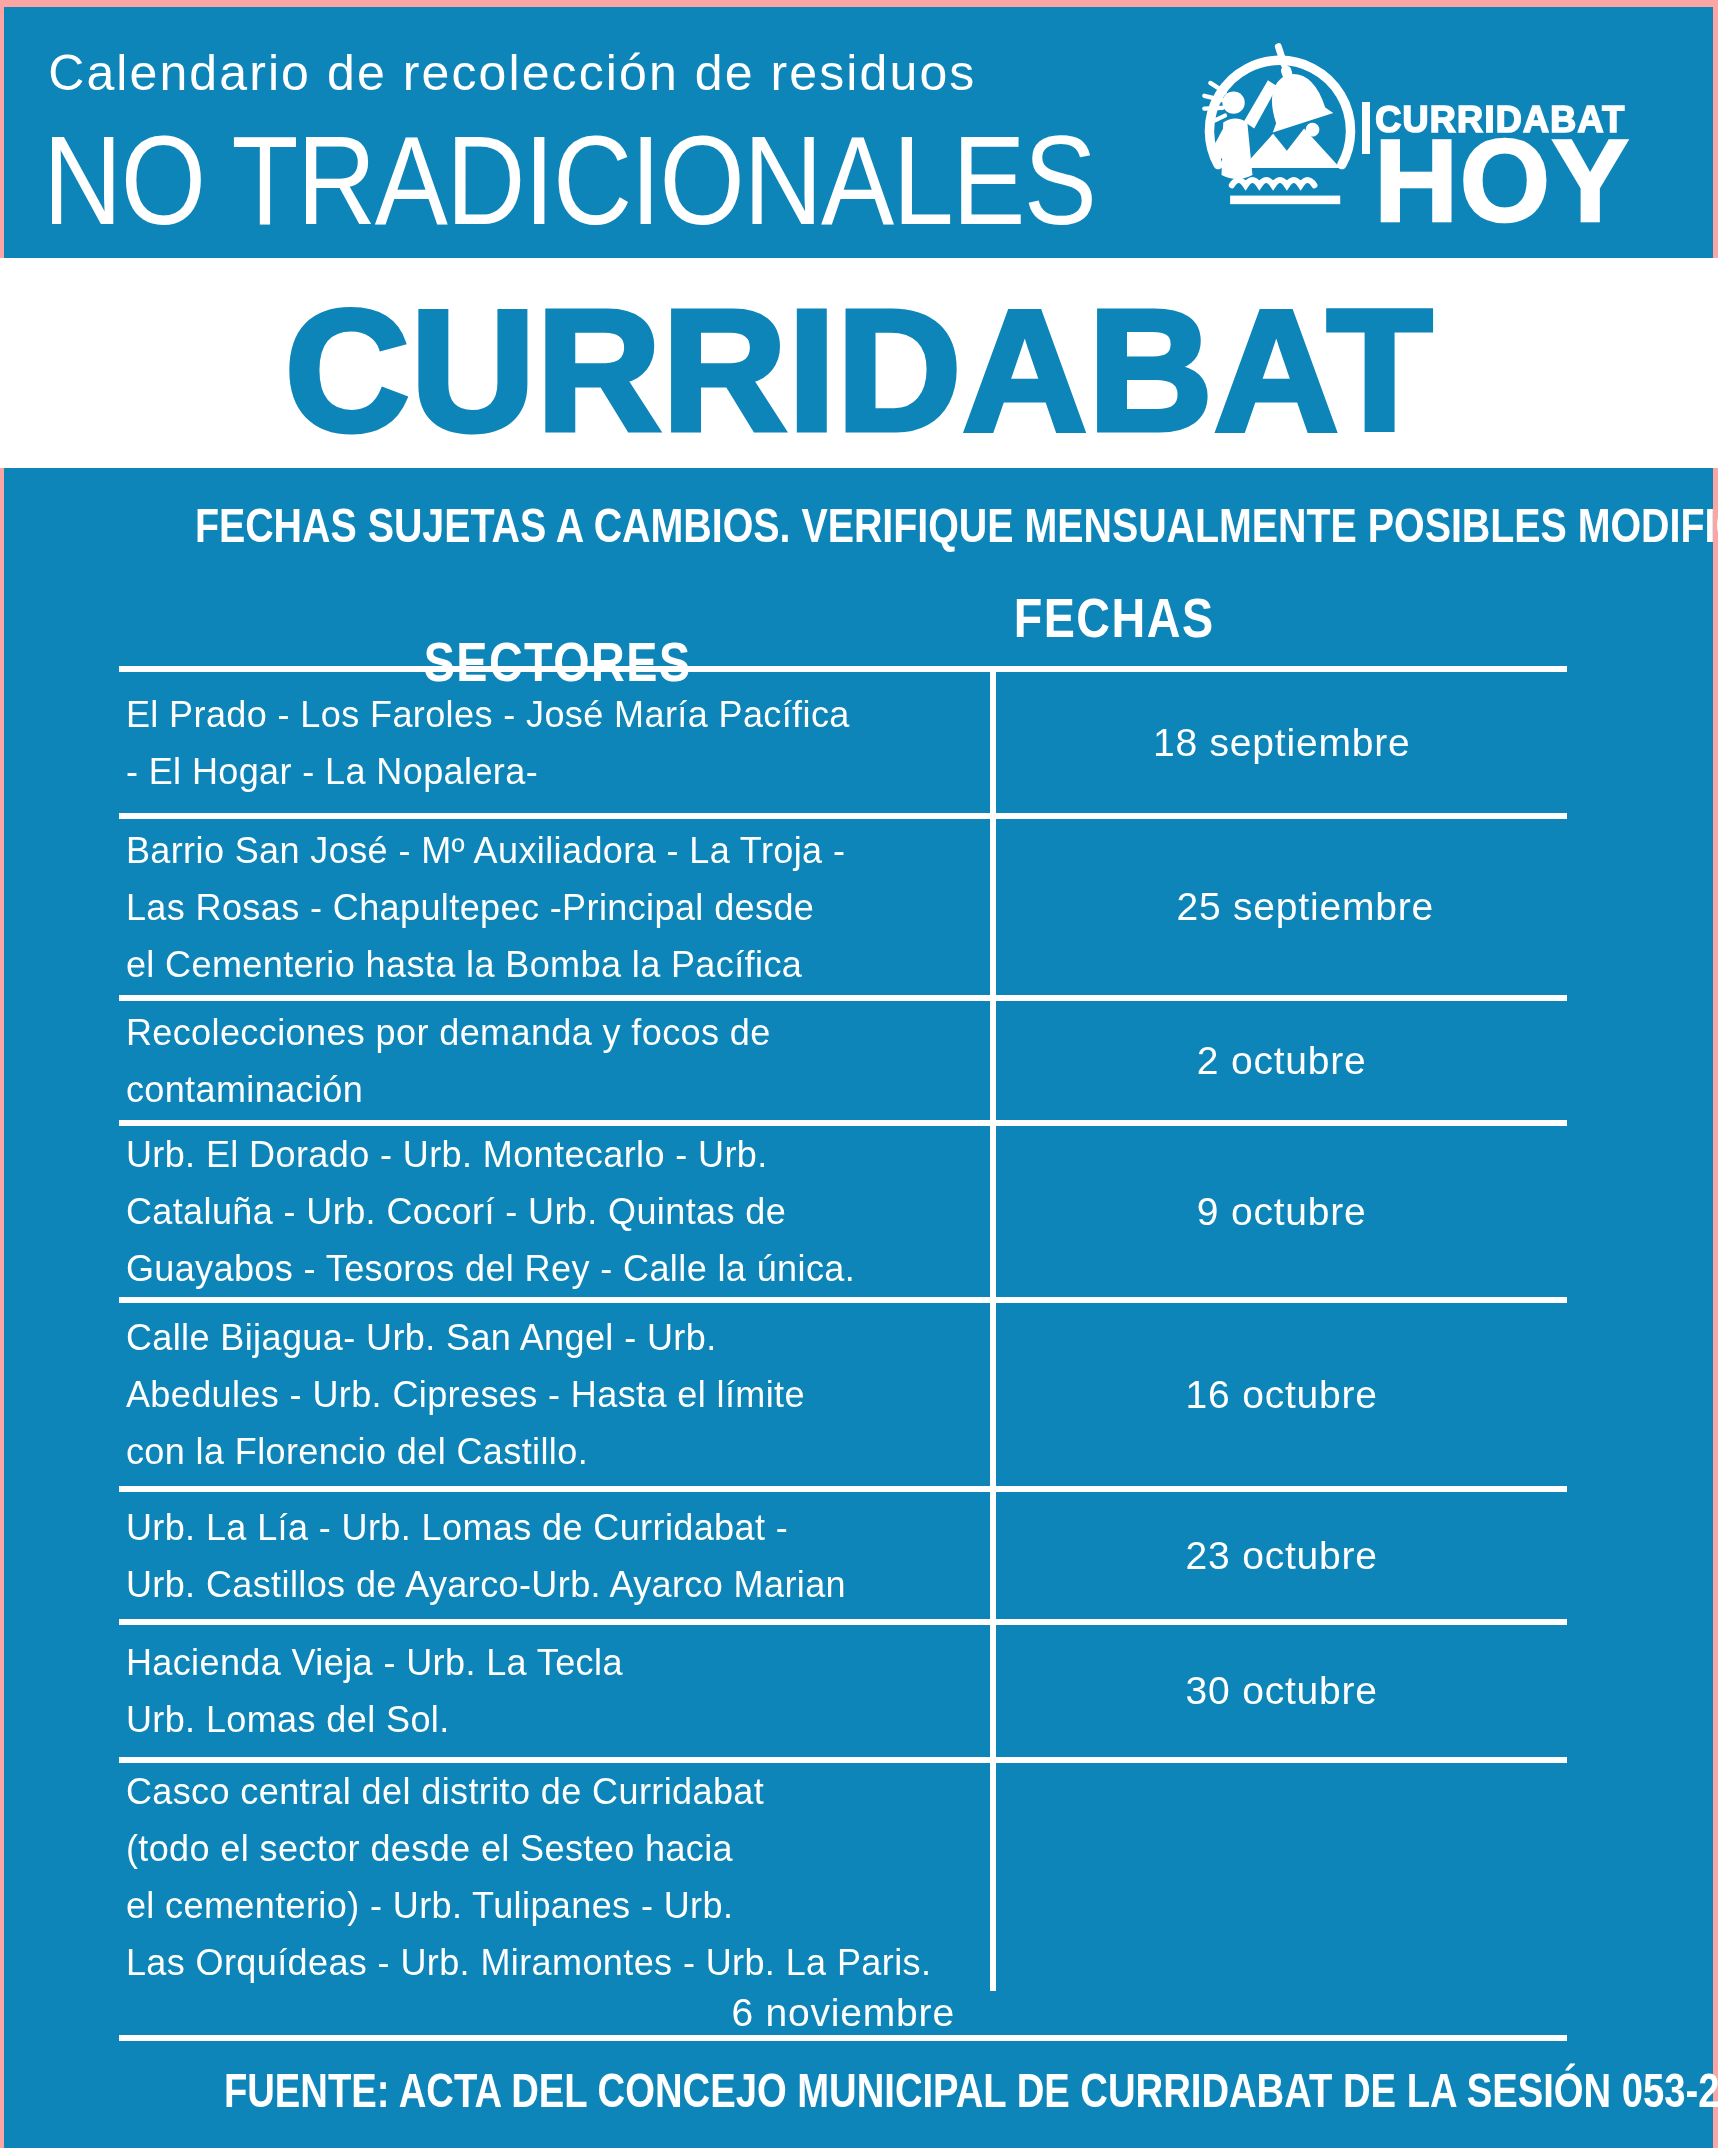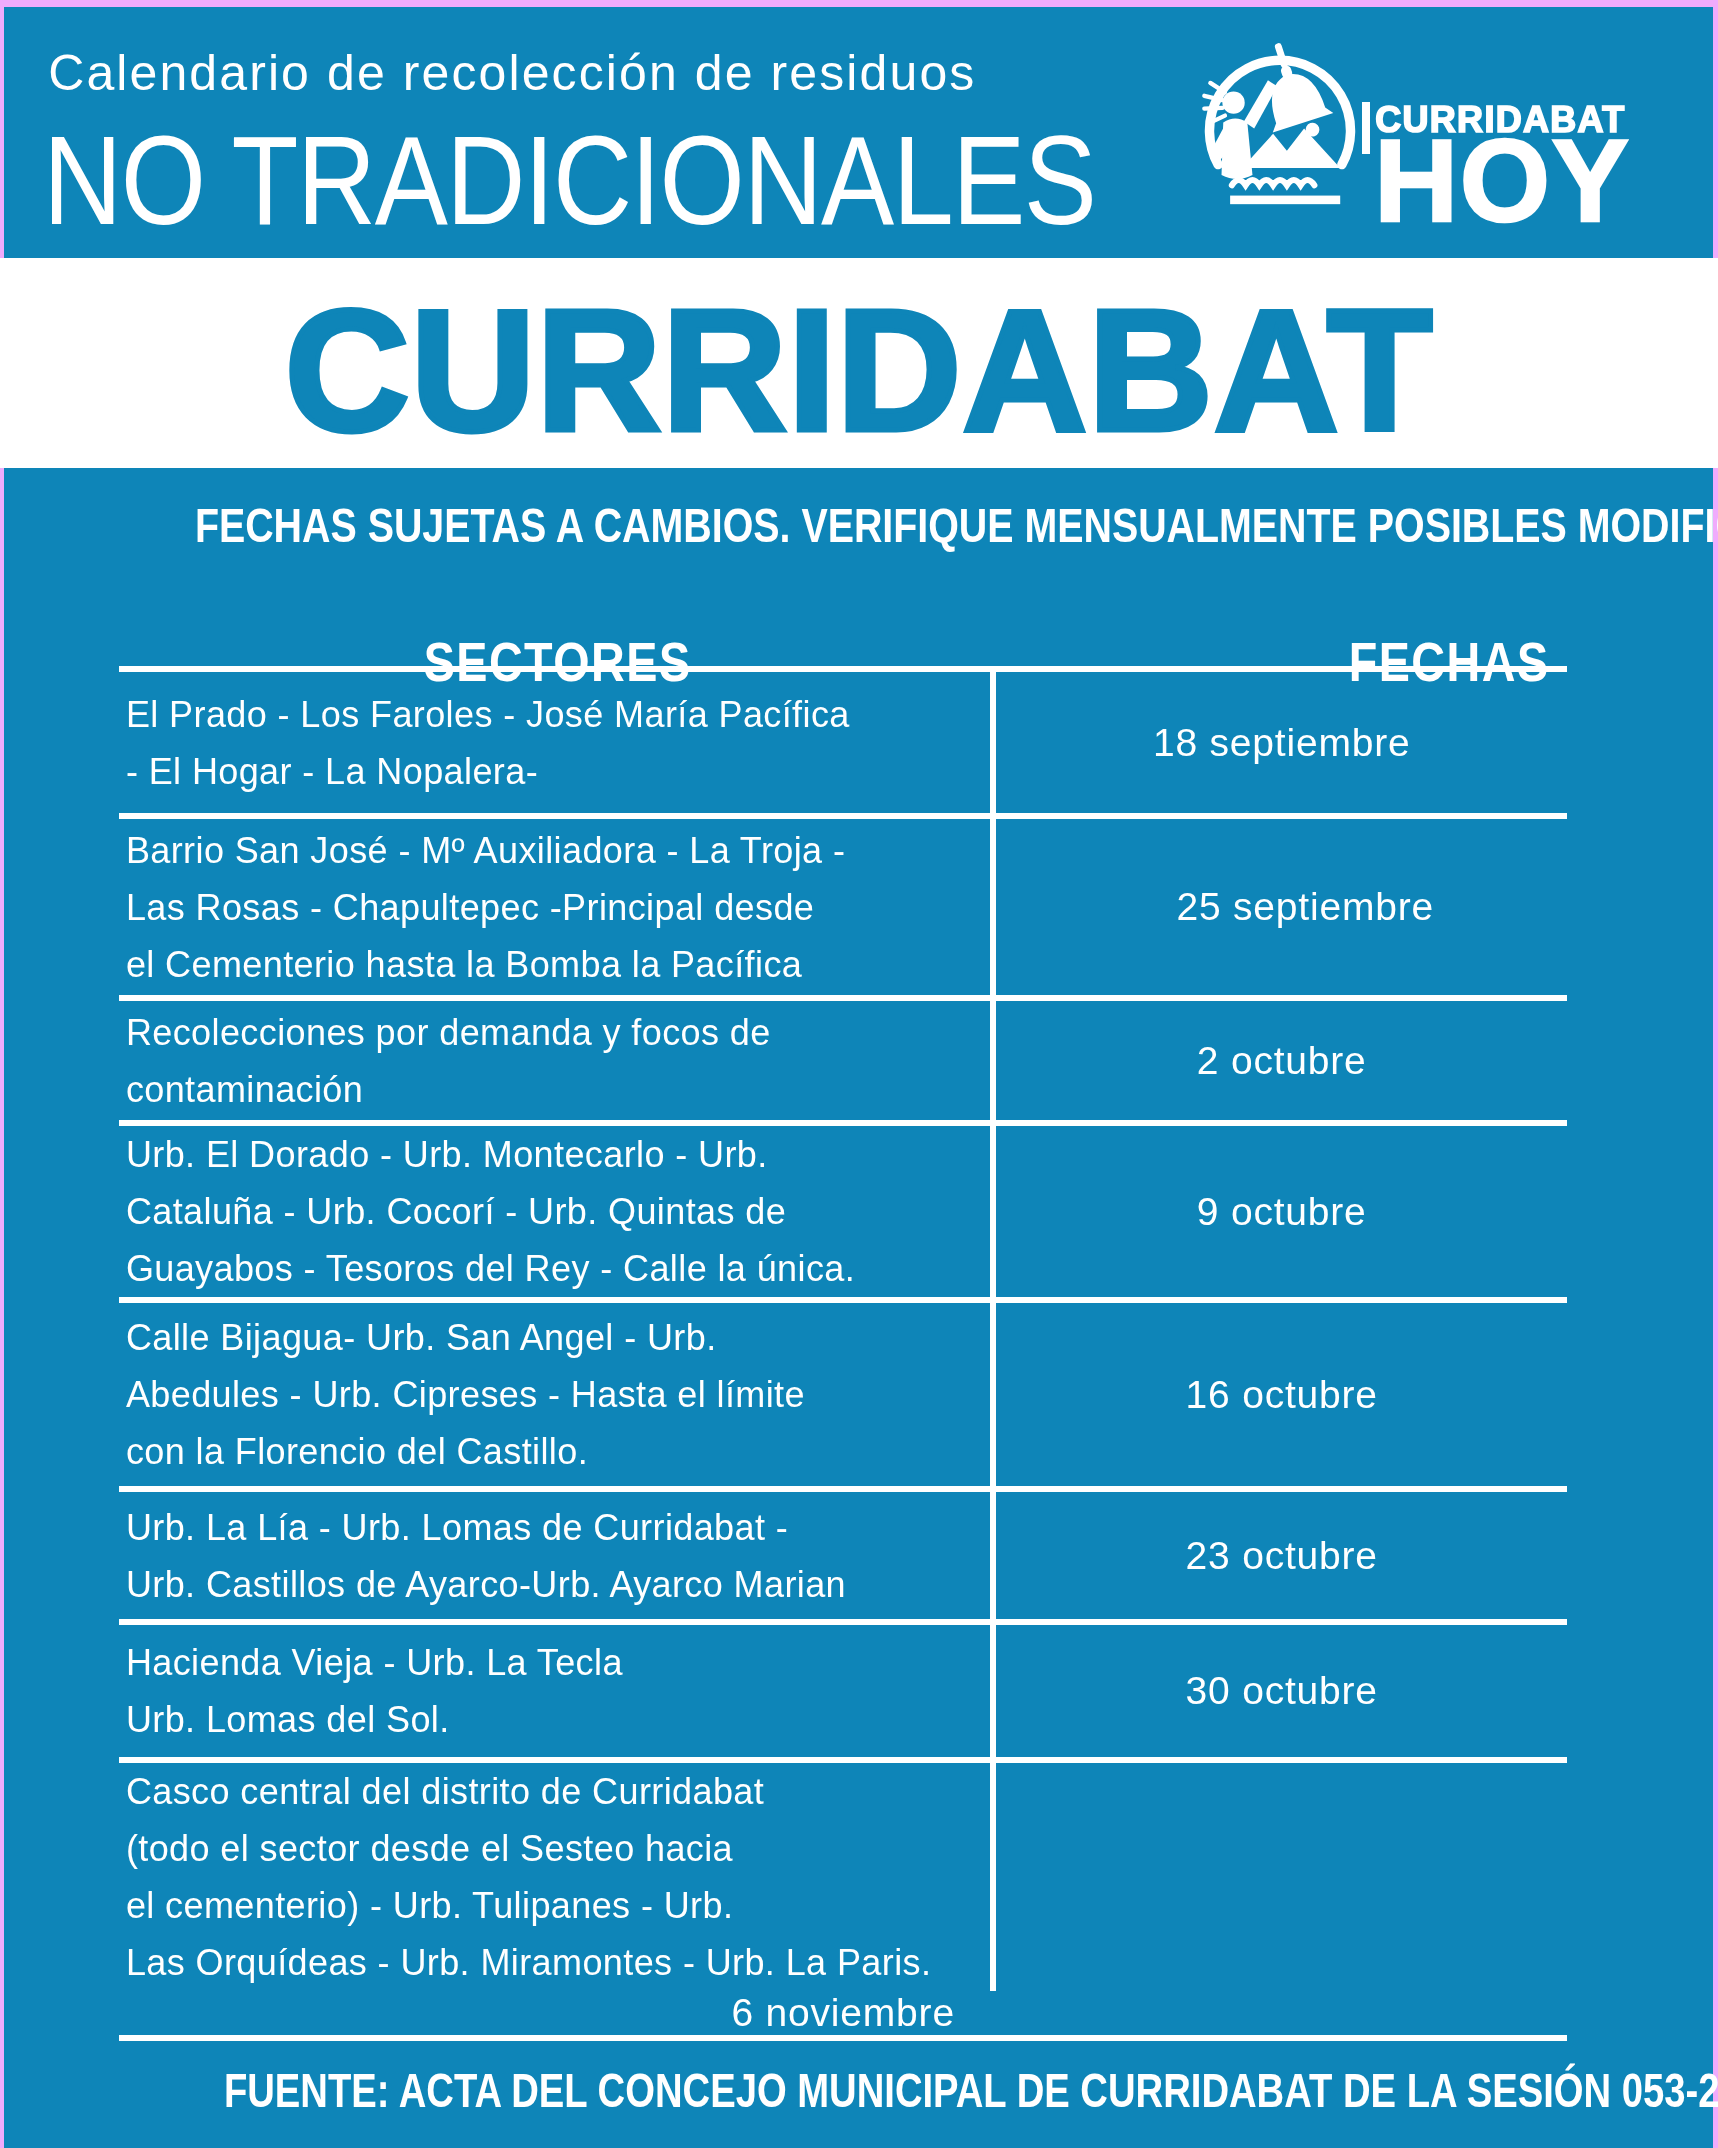--- a/index.html
+++ b/index.html
@@ -1,19 +1,19 @@
 <!DOCTYPE html>
 <html style="--blue: #0E85B8;font-size:13.4px"><head>
 <meta charset="utf-8">
 <style>
   * { margin:0; padding:0; box-sizing:border-box; }
   html,body { background:#ffffff; }
   body { font-family:"Liberation Sans","DejaVu Sans",sans-serif; }
   #page {
-    position:relative; width:1718px; height:2148px; background:#f0abfc; overflow:hidden;
+    position:relative; width:1718px; height:2148px; background:#fca5a5; overflow:hidden;
   }
   
   .header-band {
     position:absolute; left:4.2px; top:6.7px; width:1709px; height:252px;
     background:var(--blue);
   }
   .subtitle {
     position:absolute; left:44px; top:37px;
     color:#fff; font-size:50px; font-weight:400; letter-spacing:2.1px; white-space:nowrap;
   }
@@ -54,21 +54,21 @@
     position:absolute; left:0; top:30px; width:100%; text-align:center;
   }
   .notice-inner {
     display:inline-block; color:#fff; font-size:48px; font-weight:700; white-space:nowrap;
     transform:scaleX(0.82); transform-origin:center;
   }
   
   .table { position:absolute; left:115px; top:117px; width:1448px; }
   .thead { display:flex; height:81px; }
   .thead .h1 { width:877px; text-align:center;margin-top:44px; }
-  .thead .h2 { flex:1; text-align:right;margin-top:44px; }
+  .thead .h2 { flex:1; text-align:left; }
   .th-text {
     display:inline-block; color:#fff; font-size:55px; font-weight:700; letter-spacing:1.7px;
     transform:scaleX(0.85); transform-origin:center; white-space:nowrap; line-height:67px;
   }
   .trow { display:flex; border-top:6.7px solid #fff; }
   .trow:last-child { border-bottom:6.7px solid #fff; }
   .trow .c1 {
     width:877px; border-right:6.7px solid #fff;
     display:flex; align-items:center; padding-left:6.7px; padding-right:3.4px;
   }

